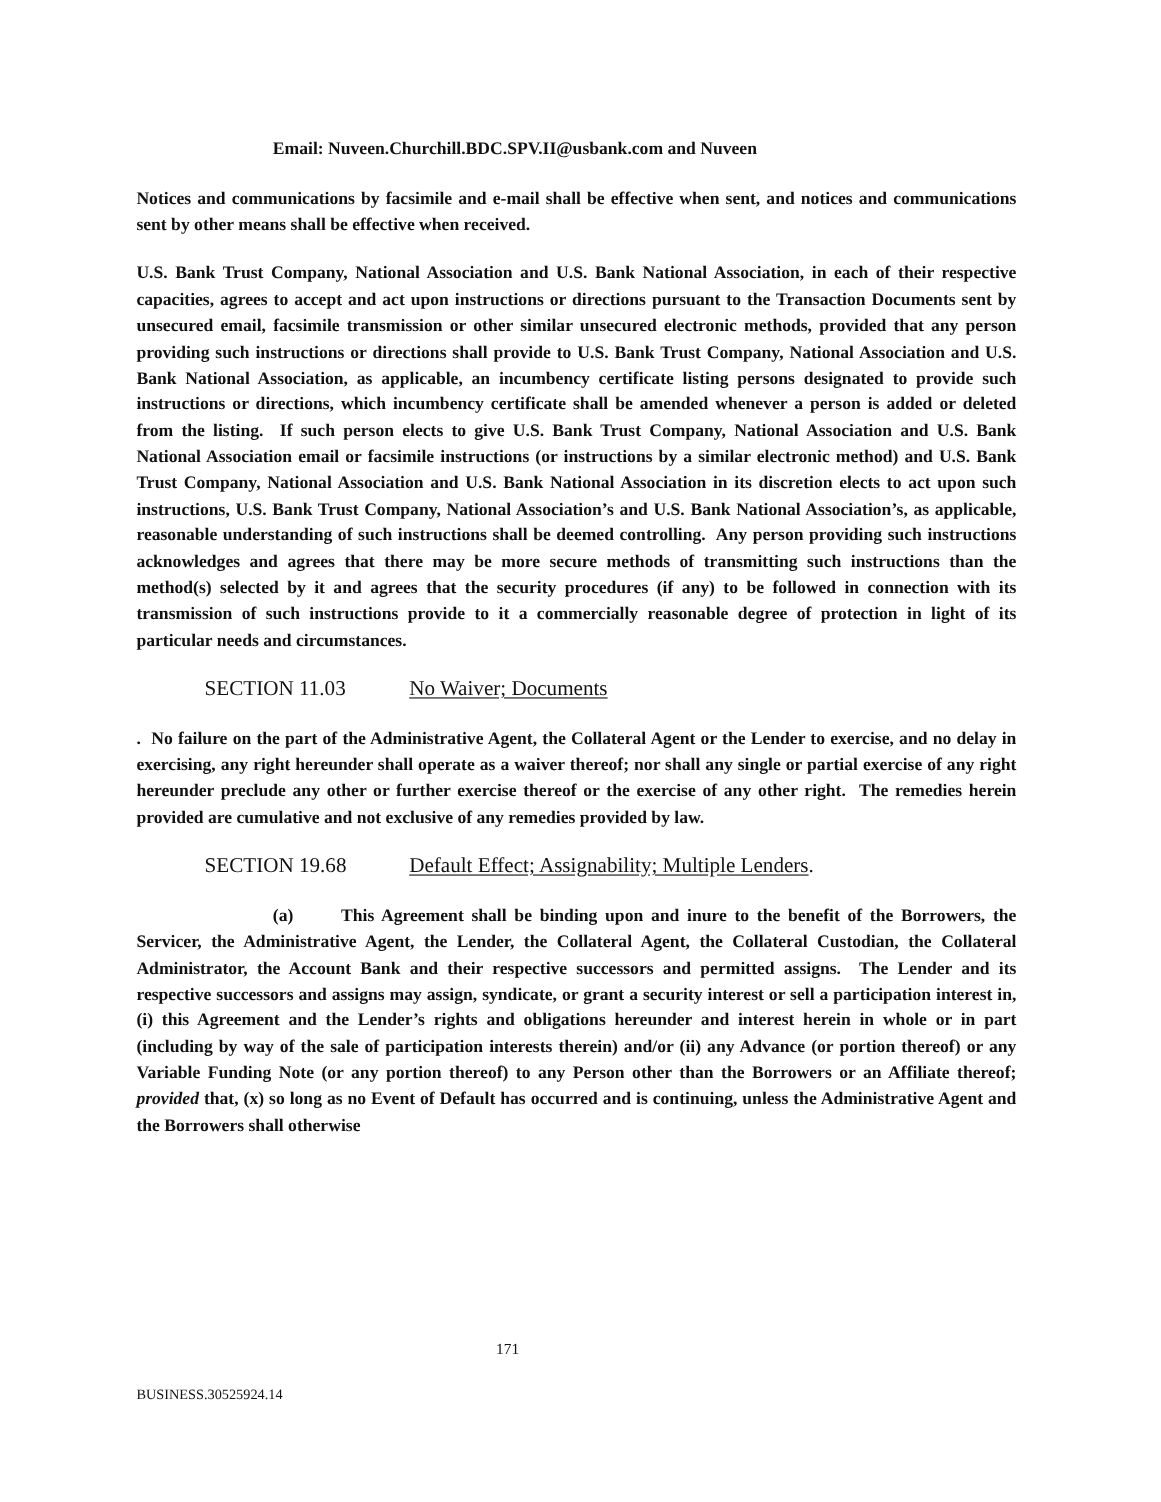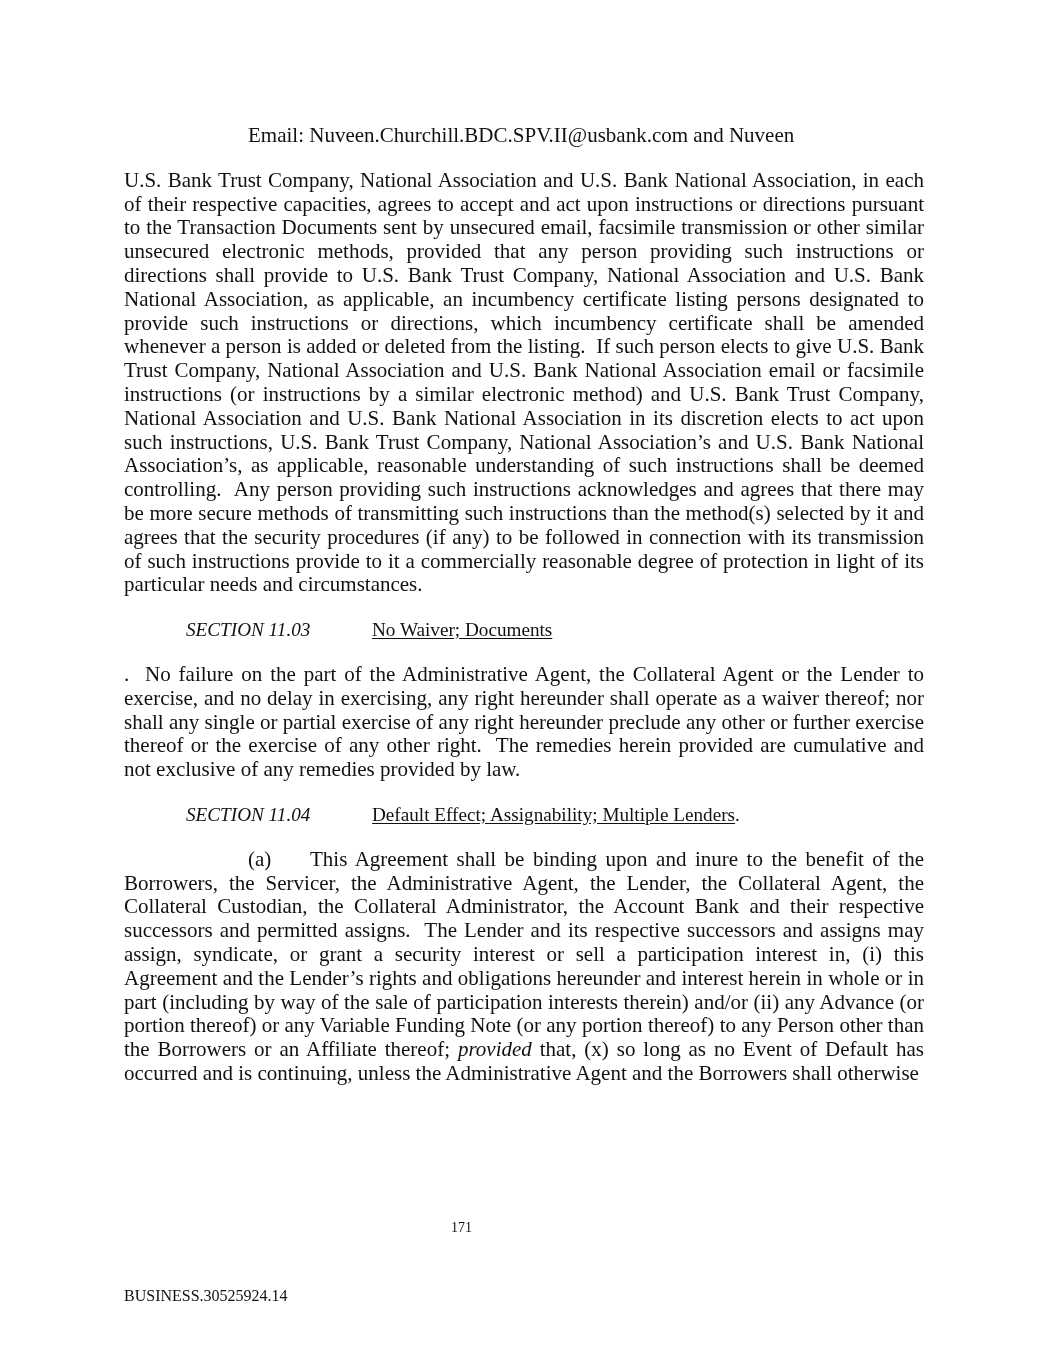--- a/index.html
+++ b/index.html
@@ -15,43 +15,43 @@
       font-family: "Liberation Serif", "DejaVu Serif", serif;
       color: #111111;
     }
     .page {
       position: absolute;
       left: 124px;
       top: 124px;
       width: 800px;
     }
     .p {
-      font-size: 21px;
+      font-size: 16px;
       line-height: 23.8px;
       text-align: justify;
       margin: 0;
+      font-weight: bold;
     }
     .email-block {
       margin-left: 124px;
       text-align: left;
       margin-bottom: 21px;
     }
     .email-block .line { display: block; }
     .gap { margin-bottom: 21px; }
     .section-heading {
       margin-left: 62px;
       font-size: 19.2px;
       line-height: 23.8px;
       margin-bottom: 21px;
       white-space: nowrap;
     }
     .section-heading .num {
       display: inline-block;
       width: 186px;
-      font-style: italic;
     }
     .section-heading .title {
       text-decoration: underline;
       text-underline-offset: 2px;
     }
     .indent-a {
       text-indent: 124px;
     }
     .indent-a .tab {
       display: inline-block;
@@ -62,45 +62,46 @@
       position: absolute;
       top: 1220px;
       left: 0;
       width: 909px;
       text-align: center;
       font-size: 14px;
     }
     .footer-page span { position: relative; left: 7px; }
     .footer-id {
       position: absolute;
-      top: 1287px;
+      top: 1260px;
       left: 124px;
-      font-size: 16px;
+      font-size: 13px;
     }
   </style>
 </head>
 <body>
 
 <div class="page">
 
   <div class="p email-block">
     <span class="line">Email: Nuveen.Churchill.BDC.SPV.II@usbank.com and Nuveen</span>
   </div>
 
+  <p class="p gap">Notices and communications by facsimile and e-mail shall be effective when sent, and notices and communications sent by other means shall be effective when received.</p>
 
   <p class="p gap">U.S. Bank Trust Company, National Association and U.S. Bank National Association, in each of their respective capacities, agrees to accept and act upon instructions or directions pursuant to the Transaction Documents sent by unsecured email, facsimile transmission or other similar unsecured electronic methods, provided that any person providing such instructions or directions shall provide to U.S. Bank Trust Company, National Association and U.S. Bank National Association, as applicable, an incumbency certificate listing persons designated to provide such instructions or directions, which incumbency certificate shall be amended whenever a person is added or deleted from the listing.&nbsp; If such person elects to give U.S. Bank Trust Company, National Association and U.S. Bank National Association email or facsimile instructions (or instructions by a similar electronic method) and U.S. Bank Trust Company, National Association and U.S. Bank National Association in its discretion elects to act upon such instructions, U.S. Bank Trust Company, National Association’s and U.S. Bank National Association’s, as applicable, reasonable understanding of such instructions shall be deemed controlling.&nbsp; Any person providing such instructions acknowledges and agrees that there may be more secure methods of transmitting such instructions than the method(s) selected by it and agrees that the security procedures (if any) to be followed in connection with its transmission of such instructions provide to it a commercially reasonable degree of protection in light of its particular needs and circumstances.</p>
 
   <div class="section-heading">
     <span class="num">SECTION 11.03</span><span class="title">No Waiver; Documents</span>
   </div>
 
   <p class="p gap">.&nbsp; No failure on the part of the Administrative Agent, the Collateral Agent or the Lender to exercise, and no delay in exercising, any right hereunder shall operate as a waiver thereof; nor shall any single or partial exercise of any right hereunder preclude any other or further exercise thereof or the exercise of any other right.&nbsp; The remedies herein provided are cumulative and not exclusive of any remedies provided by law.</p>
 
   <div class="section-heading">
-    <span class="num">SECTION 11.04</span><span class="title">Default Effect; Assignability; Multiple Lenders</span><span>.</span>
+    <span class="num">SECTION 19.68</span><span class="title">Default Effect; Assignability; Multiple Lenders</span><span>.</span>
   </div>
 
   <p class="p indent-a"><span class="tab">(a)</span><span>This Agreement shall be binding upon and inure to the benefit of the Borrowers, the Servicer, the Administrative Agent, the Lender, the Collateral Agent, the Collateral Custodian, the Collateral Administrator, the Account Bank and their respective successors and permitted assigns.&nbsp; The Lender and its respective successors and assigns may assign, syndicate, or grant a security interest or sell a participation interest in, (i) this Agreement and the Lender’s rights and obligations hereunder and interest herein in whole or in part (including by way of the sale of participation interests therein) and/or (ii) any Advance (or portion thereof) or any Variable Funding Note (or any portion thereof) to any Person other than the Borrowers or an Affiliate thereof; </span><i>provided</i><span> that, (x) so long as no Event of Default has occurred and is continuing, unless the Administrative Agent and the Borrowers shall otherwise</span></p>
 
 </div>
 
 <div class="footer-page"><span>171</span></div>
 <div class="footer-id">BUSINESS.30525924.14</div>
 
 </body></html>

